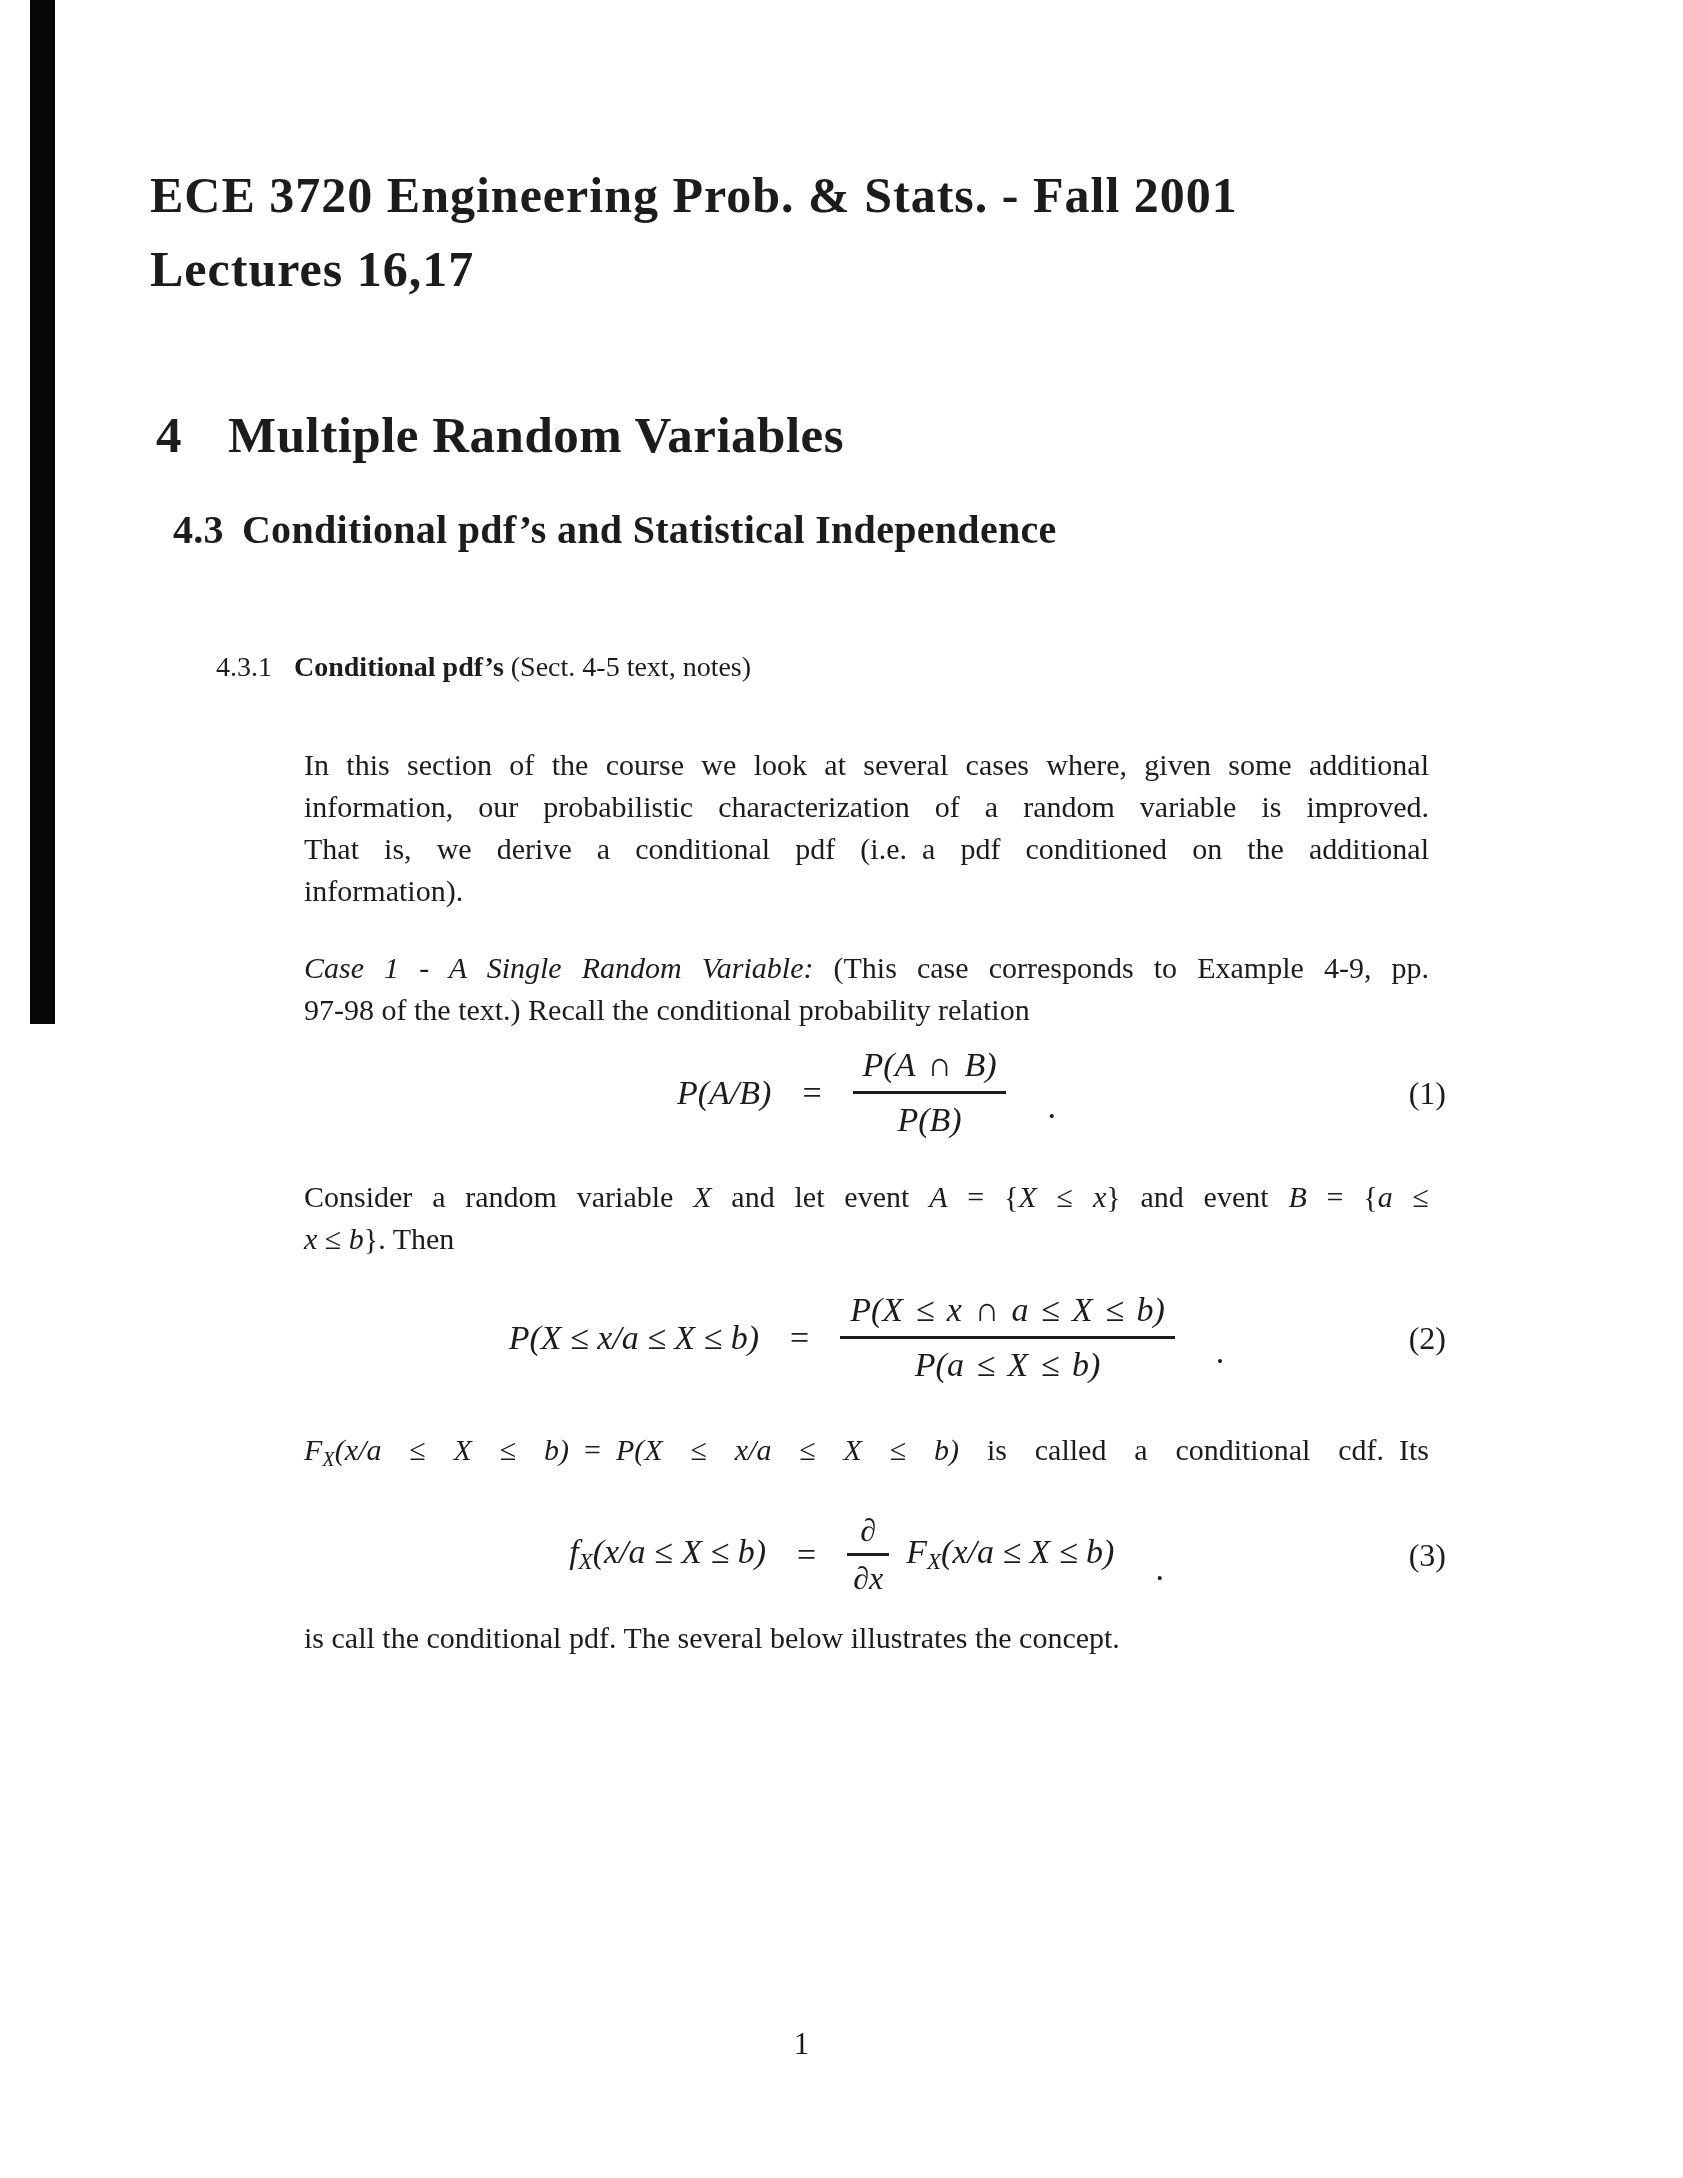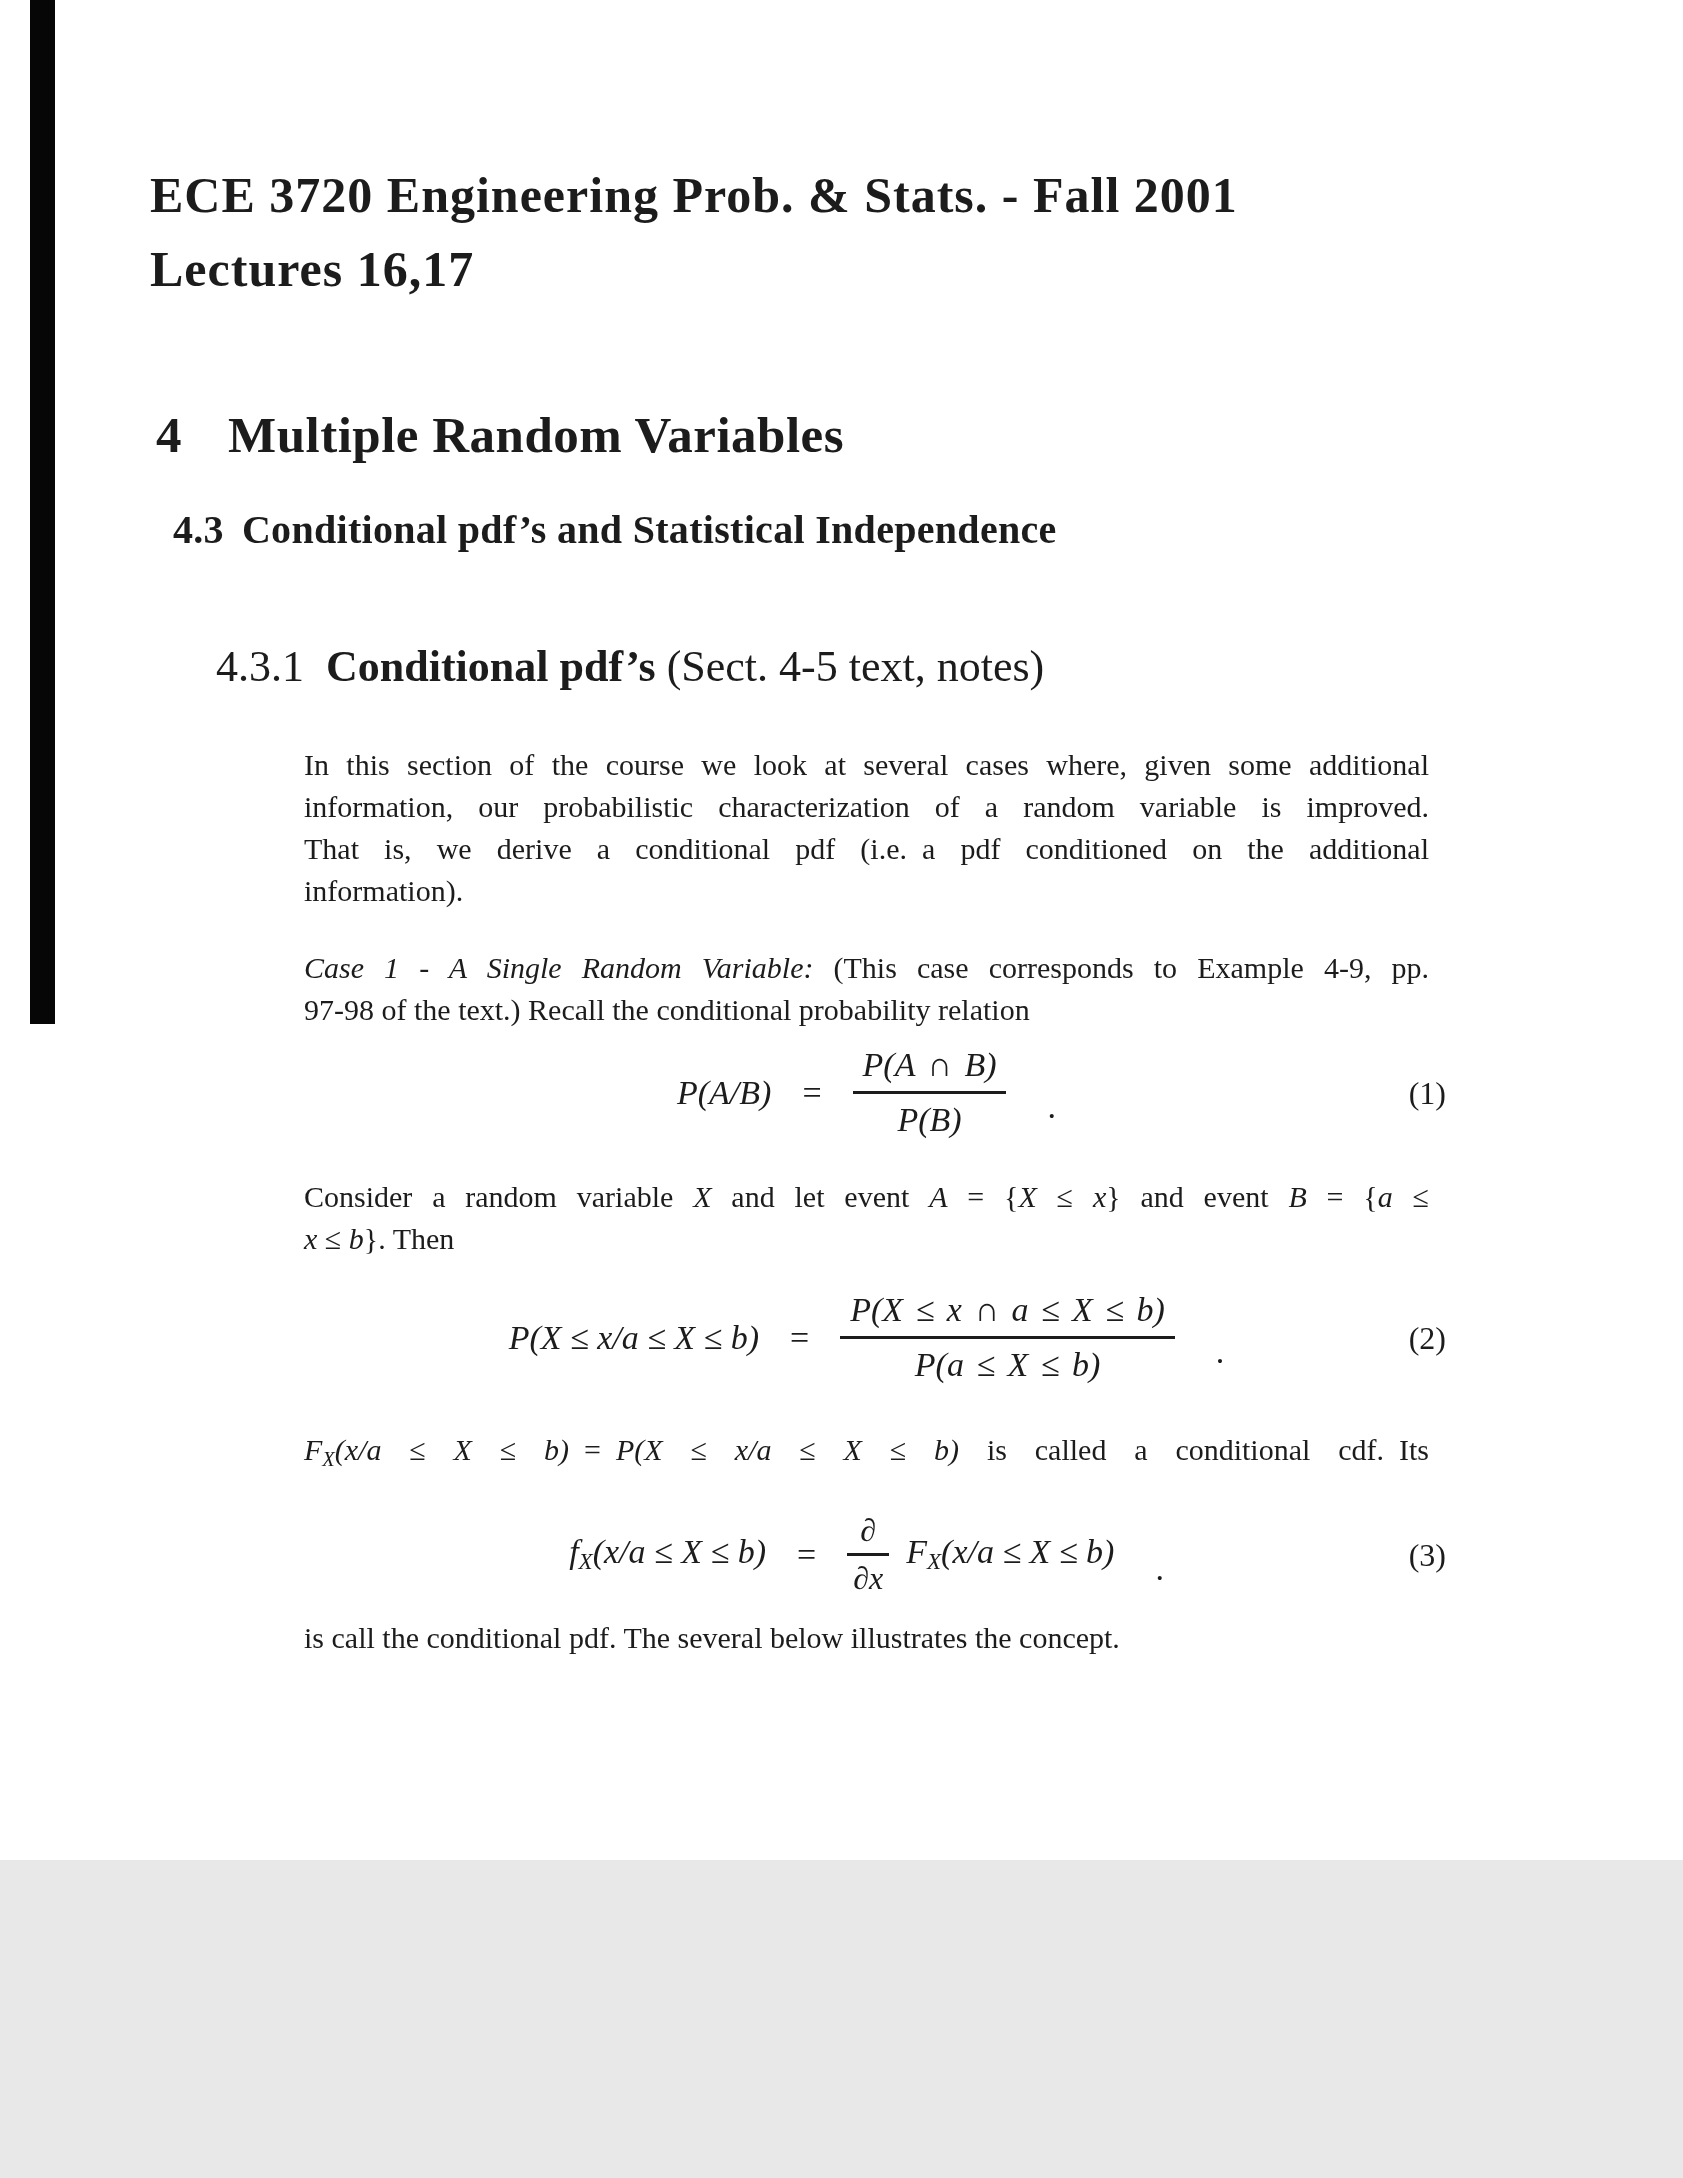--- a/index.html
+++ b/index.html
@@ -1,28 +1,28 @@
 <!DOCTYPE html>
 <html><head>
 <meta charset="utf-8">
 <style>
   html,body{margin:0;padding:0;background:#e8e8e8;}
   .page{
-    position:relative;width:1683px;height:1860px;background:#ffffff;
+    position:relative;width:1683px;height:2178px;background:#ffffff;
     font-family:"Liberation Serif","DejaVu Serif",serif;color:#1c1c1c;
     overflow:hidden;margin:0 auto;
   }
   .scan-bar{position:absolute;left:30px;top:0;width:25px;height:1024px;background:#060606;}
   .doc-title{position:absolute;left:150px;top:158px;margin:0;font-size:50px;font-weight:700;line-height:74px;letter-spacing:1px;}
   .doc-title span{display:block;}
   .sec-h{position:absolute;left:156px;top:408px;font-size:51px;font-weight:700;line-height:55px;letter-spacing:0.5px;}
   .sec-h .num{margin-right:46px;}
   .sub-h{position:absolute;left:173px;top:507px;font-size:40px;font-weight:700;line-height:46px;letter-spacing:0.3px;}
   .sub-h .num{margin-right:18px;}
-  .subsub-h{position:absolute;left:216px;top:646px;font-size:44px;font-weight:400;line-height:42px;}
+  .subsub-h{position:absolute;left:216px;top:646px;font-size:28px;font-weight:400;line-height:42px;}
   .subsub-h .num{margin-right:22px;}
   .subsub-h .b{font-weight:700;}
   .body-par{position:absolute;left:304px;width:1125px;font-size:30px;line-height:42px;}
   .jline{display:block;text-align:justify;text-align-last:justify;}
   .nline{display:block;text-align:left;}
   .math{font-style:italic;}
   .rom{font-style:normal;}
   .msub{font-style:italic;font-size:0.68em;vertical-align:-0.28em;}
   .eq{
     position:absolute;left:304px;width:1125px;height:129px;

